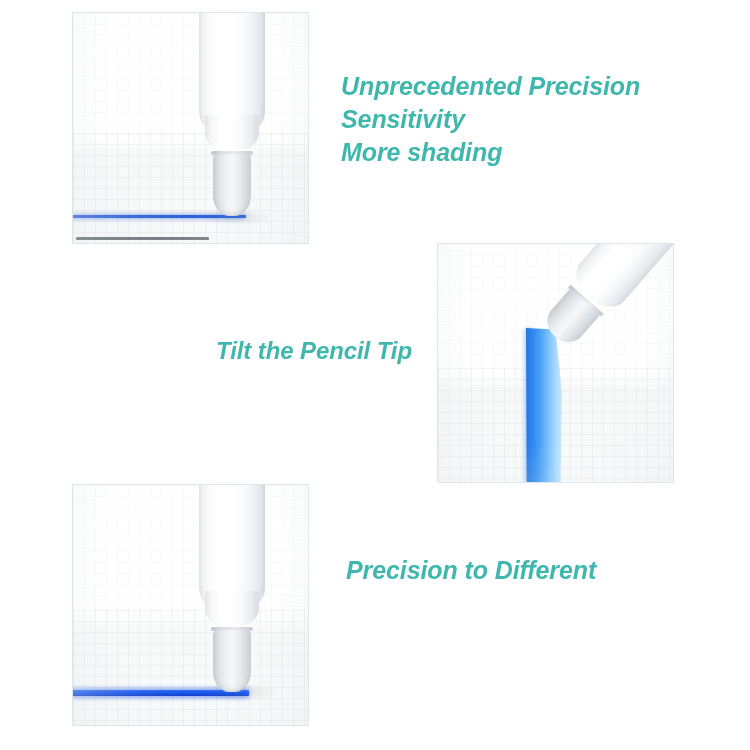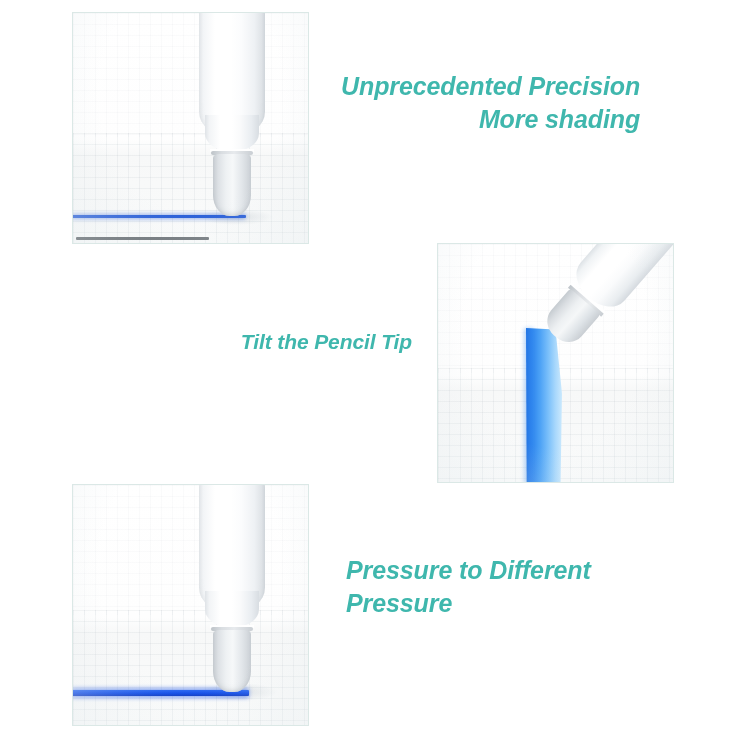--- a/index.html
+++ b/index.html
@@ -222,26 +222,27 @@
       <div class="pu-body" style="height:130px;"></div>
       <div class="pu-taper" style="top:108px; height:36px;"></div>
       <div class="pu-gap" style="left:11px; top:142px; width:44px; height:3px;"></div>
       <div class="pu-collar" style="left:12px; top:144px; width:42px; height:4px;"></div>
       <div class="pu-nib" style="left:14px; top:147px; width:38px; height:62px;"></div>
     </div>
 
     <div class="panel-vignette"></div>
   </div>
 
-  <div class="caption cap-left" style="left:341px; top:70px; font-size:25px;text-align:right;">
+  <div class="caption cap-left" style="left:341px; top:70px; font-size:25px;">
     <div>Unprecedented Precision</div>
+    <div>Sensitivity</div>
     <div>More shading</div>
   </div>
 
-  <div class="caption cap-right" style="left:60px; top:328px; width:352px; font-size:21px;">
+  <div class="caption cap-right" style="left:60px; top:335px; width:352px; font-size:24px;">
     <div>Tilt the Pencil Tip</div>
   </div>
 
   <div class="panel" style="left:437px; top:243px; width:237px; height:240px;">
     <div class="panel-paper"></div>
     <div class="grid-faint-top"></div>
     <div class="grid-fine"></div>
 
     <div class="swath" style="left:88px; top:84px; width:36px; height:156px;
                 clip-path: polygon(0% 0%, 82% 1%, 100% 42%, 96% 100%, 2% 100%);">
@@ -275,17 +276,16 @@
       <div class="pu-taper" style="top:110px; height:36px;"></div>
       <div class="pu-gap" style="left:11px; top:144px; width:44px; height:3px;"></div>
       <div class="pu-collar" style="left:12px; top:146px; width:42px; height:4px;"></div>
       <div class="pu-nib" style="left:14px; top:149px; width:38px; height:62px;"></div>
     </div>
 
     <div class="panel-vignette"></div>
   </div>
 
   <div class="caption cap-left" style="left:346px; top:554px; font-size:25px;">
-    <div>Pressure to Different</div>
-    <div>Pressure</div>
+    <div>Precision to Different</div>
   </div>
 
 </div>
 
 </body></html>

